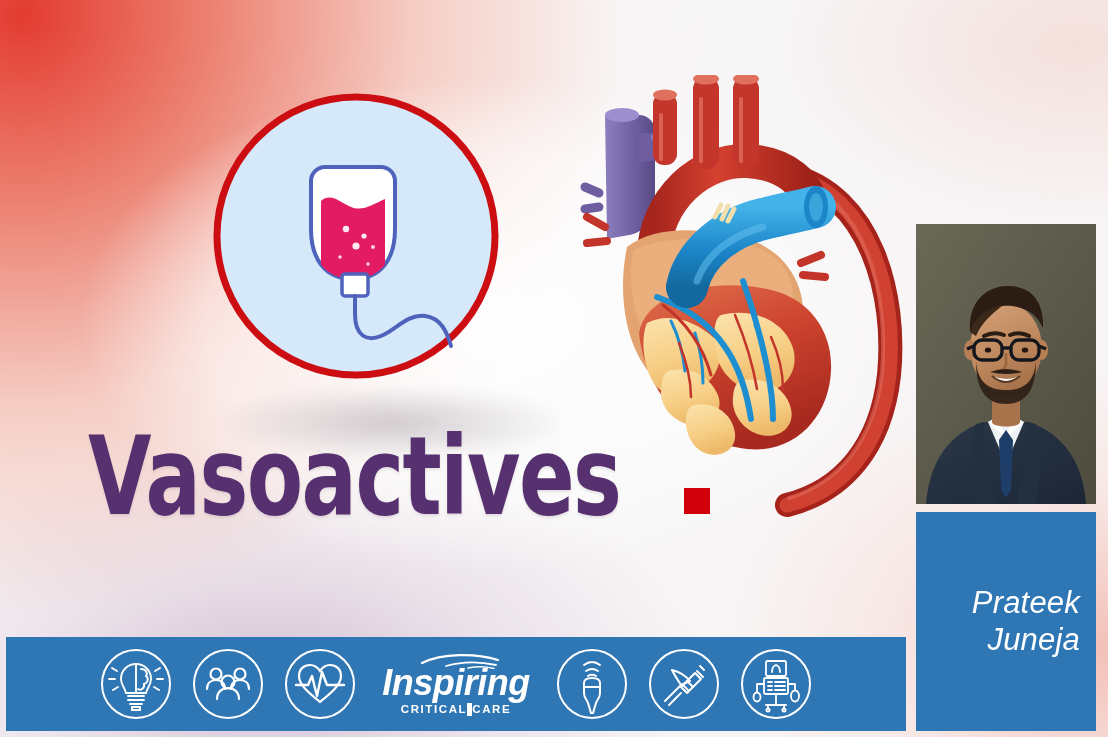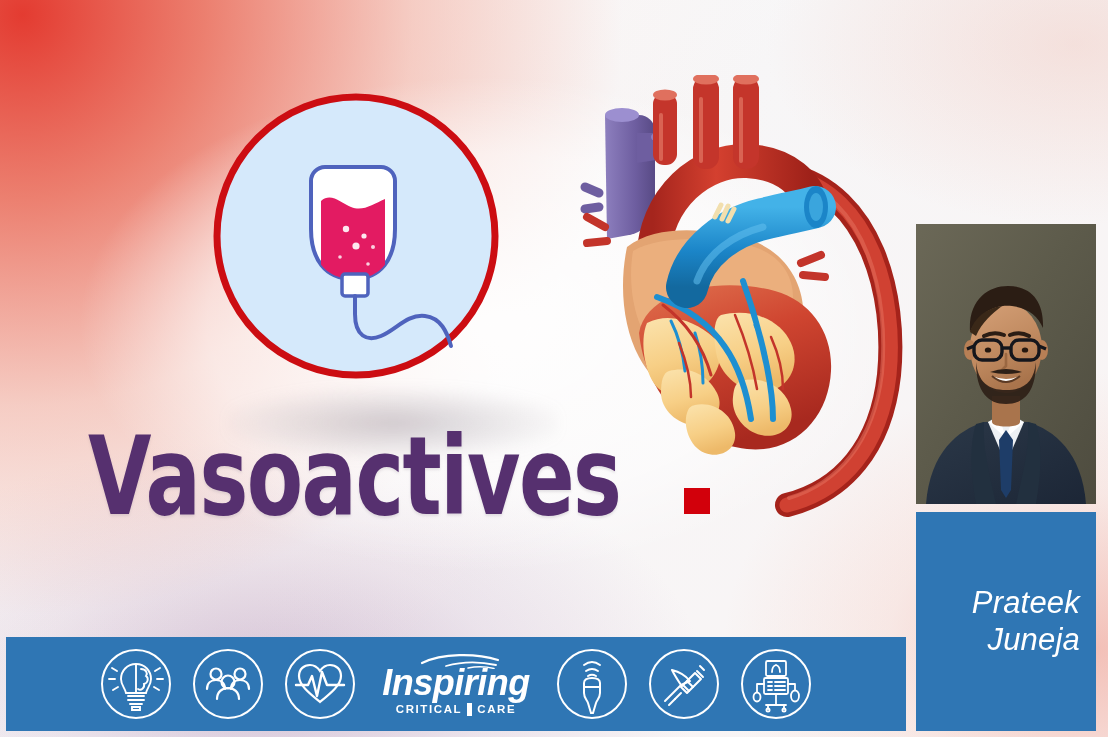--- a/index.html
+++ b/index.html
@@ -187,21 +187,20 @@
   .logo .word {
     font-size: 36px;
     font-weight: bold;
     font-style: italic;
     line-height: 1;
     letter-spacing: -0.5px;
   }
   .logo .sub {
     display: flex;
     align-items: center;
-    gap: 5px;
     font-size: 11.5px;
     font-weight: bold;
     letter-spacing: 1.6px;
     margin-top: 2px;
   }
   .logo .sub .bar {
     display: inline-block;
     width: 5px;
     height: 13px;
     background: #ffffff;

